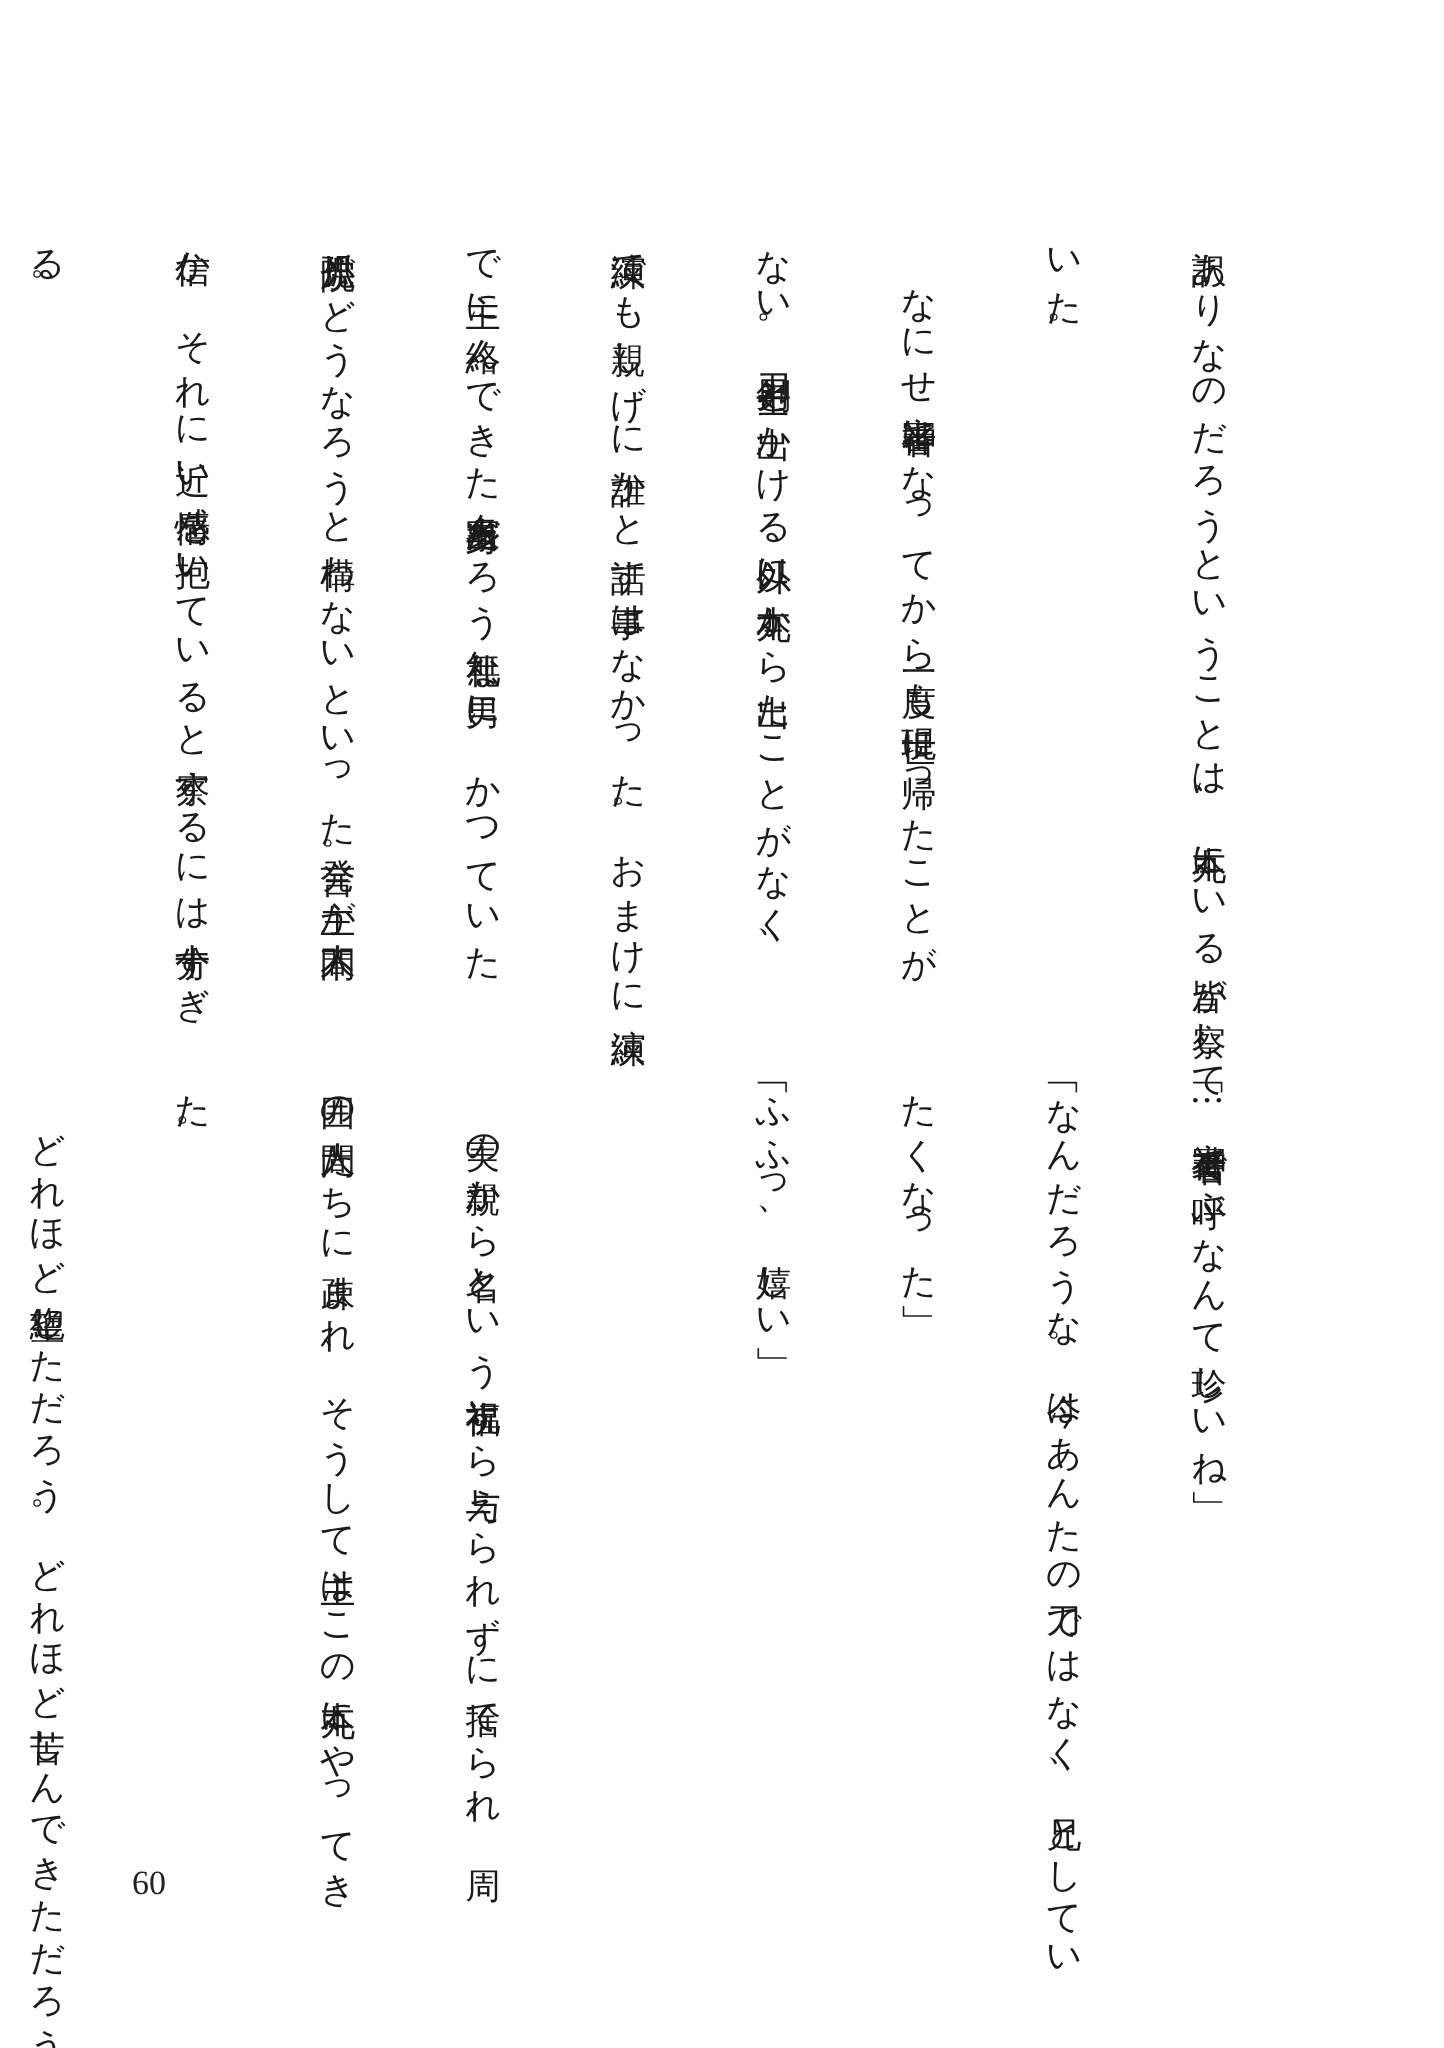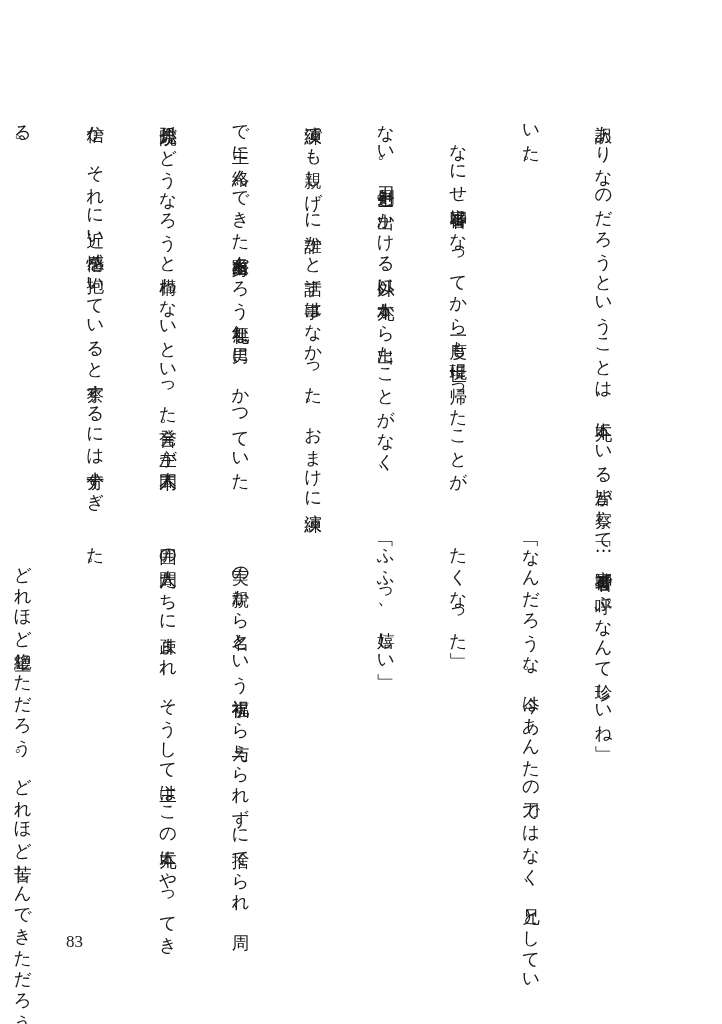--- a/index.html
+++ b/index.html
@@ -75,14 +75,14 @@
     
     
     
     
     
     
     
     
   </div>
 
-  <div class="page-number">83</div>
+  <div class="page-number">60</div>
 </div>
 
 </body></html>

